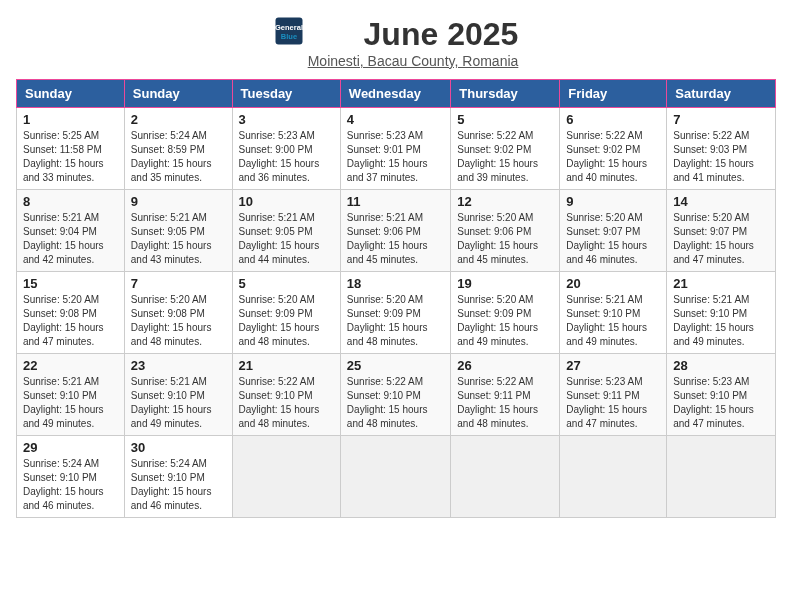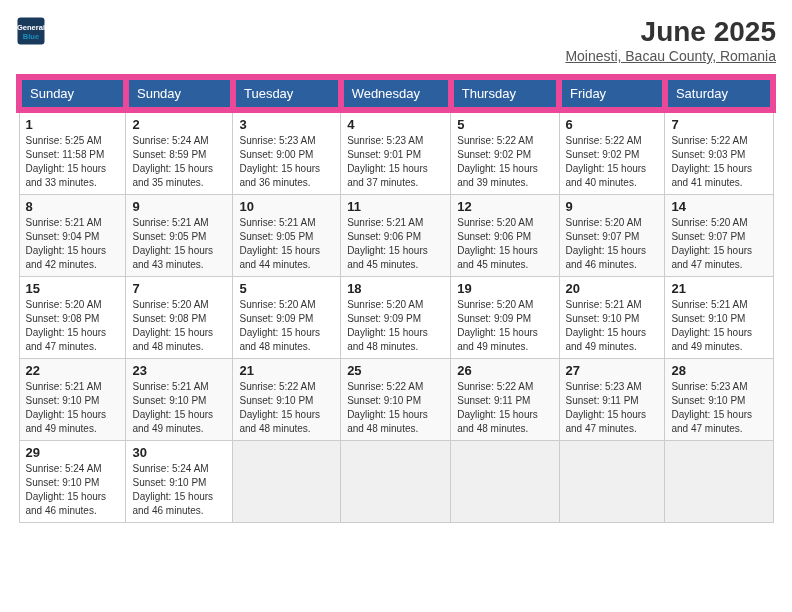--- a/index.html
+++ b/index.html
@@ -5,59 +5,59 @@
     * { box-sizing: border-box; margin: 0; padding: 0; }
     body {
       font-family: Arial, sans-serif;
       background: #fff;
       width: 792px;
       min-height: 612px;
       padding: 16px;
     }
     .header-section {
       display: flex;
-      justify-content: space-between;
+      justify-content: center;
       align-items: flex-start;
       margin-bottom: 10px;
     }
     .logo {
       display: flex;
       align-items: center;
     }
     .logo-icon {
       width: 30px;
       height: 30px;
       margin-right: 4px;
     }
     .title-block {
       text-align: right;
     }
     .month-title {
-      font-size: 28px;
+      font-size: 32px;
       font-weight: bold;
       color: #333;
     }
     .location-title {
       font-size: 14px;
       color: #555;
       text-decoration: underline;
     }
     .calendar-table {
       width: 100%;
       border-collapse: collapse;
       font-size: 11px;
     }
     .calendar-table th {
       background-color: #2c5f9e;
       color: #fff;
       text-align: left;
       padding: 6px 8px;
       font-size: 13px;
-      font-weight: normal;
-      border: 6px solid #ec4899;
+      font-weight: bold;
+      border: 1px solid #ec4899;
     }
     .calendar-table td {
       border: 1px solid #ccc;
       vertical-align: top;
       padding: 4px 6px;
       width: 113px;
       min-height: 80px;
       background: #fff;
     }
     .calendar-table tr:nth-child(even) td {

